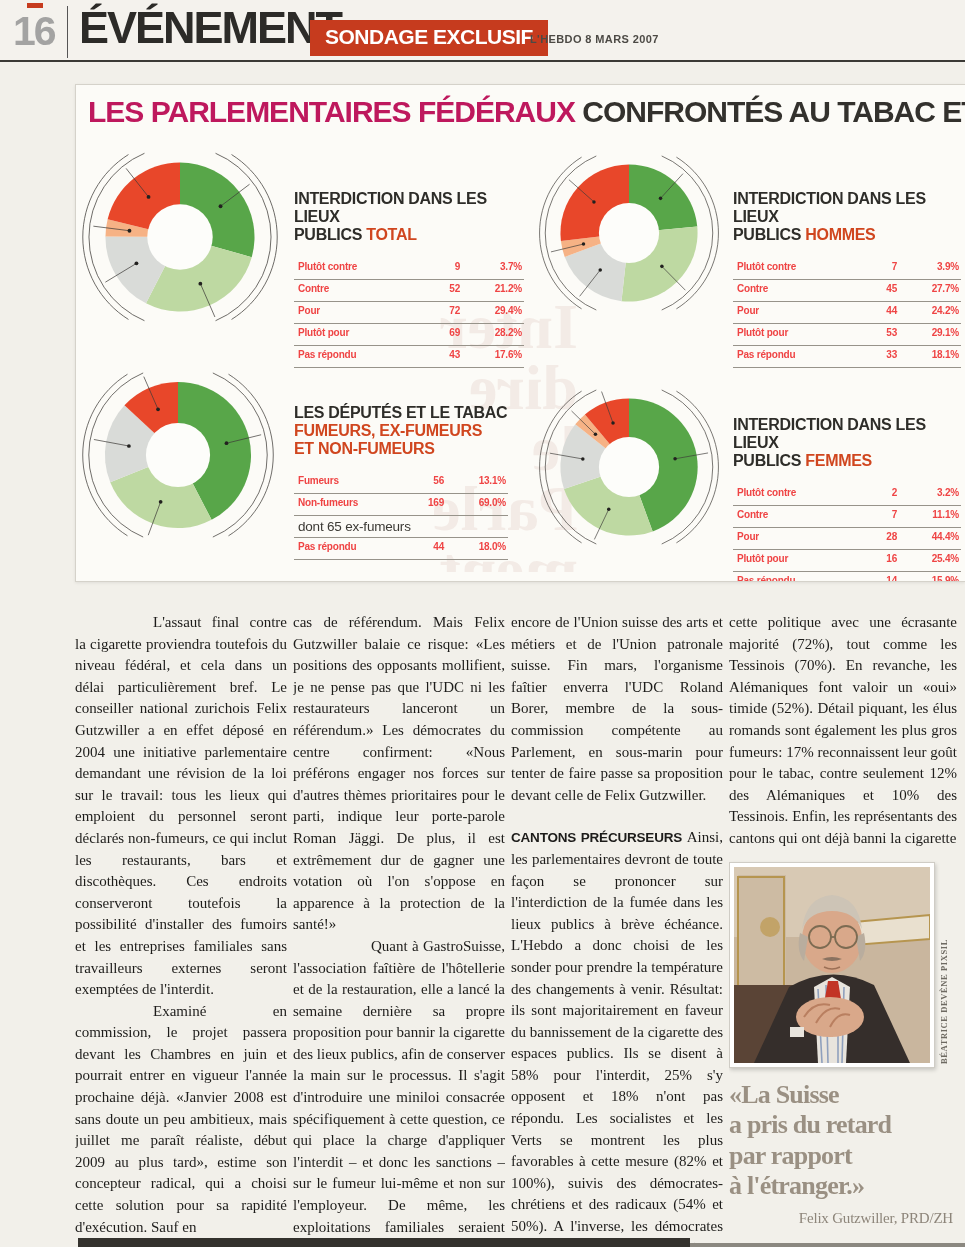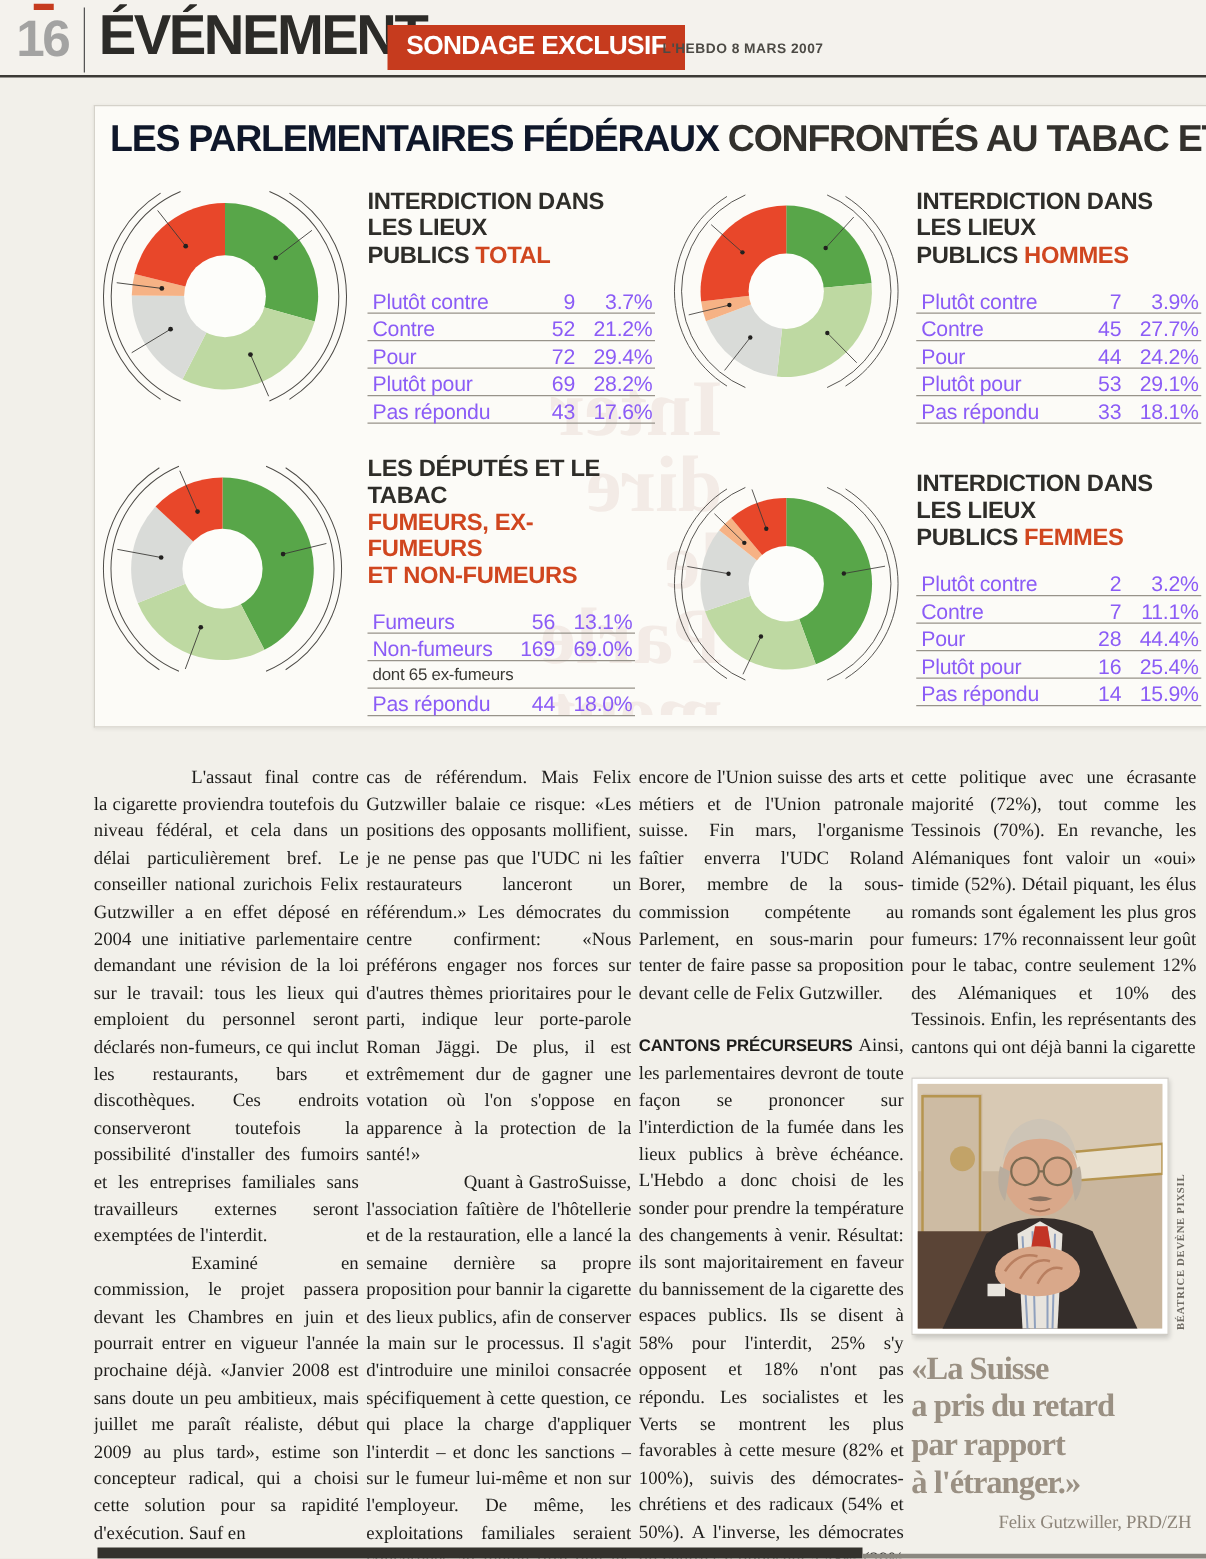--- a/index.html
+++ b/index.html
@@ -12,42 +12,42 @@
   .hdr-tick { position:absolute; left:27px; top:3px; width:16px; height:5px; background:#c63b1e; }
   .page-num { position:absolute; left:13px; top:8px; font-size:41px; font-weight:700; color:#a3a3a2; letter-spacing:-2px; }
   .hdr-vline { position:absolute; left:67px; top:6px; width:1px; height:52px; background:#555; }
   .section-title { position:absolute; left:79px; top:2px; font-size:45px; font-weight:800; color:#2c2b28; letter-spacing:-2px; font-stretch:condensed; }
   .badge { position:absolute; left:310px; top:20px; background:#c63b1e; color:#fff; font-size:21px; font-weight:700; letter-spacing:-0.5px; padding:5px 15px 7px; font-stretch:condensed; }
   .issue { position:absolute; left:530px; top:33px; font-size:11px; font-weight:700; color:#4c4a45; letter-spacing:0.4px; }
 
   
   .panel { position:absolute; left:75px; top:84px; width:890px; height:498px; background:#fcfbf7; border:1px solid #d5d2ca; border-right:none; box-shadow:0 1px 3px rgba(0,0,0,0.08); overflow:hidden; }
   .panel-headline { position:absolute; left:12px; top:10px; white-space:nowrap; font-size:30px; font-weight:800; letter-spacing:-1px; font-stretch:condensed; }
-  .panel-headline .hl-red { color:#0f172a;text-align:center; }
+  .panel-headline .hl-red { color:#be185d;text-align:center; }
   .panel-headline .hl-black { color:#33312d; }
 
   .chart-group { position:absolute; }
   .g1 { left:0;   top:48px;  width:455px; height:230px; }
   .g2 { left:453px; top:48px;  width:437px; height:230px; }
   .g3 { left:0;   top:266px; width:455px; height:215px; }
   .g4 { left:453px; top:278px; width:437px; height:215px; }
   .donut { position:absolute; }
   .g1 .donut { left:4px;  top:4px;  width:200px; height:200px; }
   .g2 .donut { left:8px;  top:8px;  width:184px; height:184px; }
   .g3 .donut { left:4px;  top:6px;  width:196px; height:196px; }
   .g4 .donut { left:8px;  top:12px; width:184px; height:184px; }
   .chart-info { position:absolute; }
   .g1 .chart-info { left:218px; top:18px; width:230px; }
   .g2 .chart-info { left:204px; top:18px; width:228px; }
   .g3 .chart-info { left:218px; top:14px; width:214px; }
   .g4 .chart-info { left:204px; top:14px; width:228px; }
-  .chart-title { font-size:19px; font-weight:800; color:#2e2d29; letter-spacing:-0.3px; line-height:1.12; font-stretch:condensed; }
+  .chart-title { font-size:16px; font-weight:800; color:#2e2d29; letter-spacing:-0.3px; line-height:1.12; font-stretch:condensed;margin-top:39px; }
   .chart-title .accent { color:#d0461f; }
   .chart-table { margin-top:14px; }
-  .trow { display:flex; align-items:baseline; border-bottom:1px solid #97938a; padding:3px 2px 2px 4px; height:22px; font-weight:400; font-size:17px; color:#8b5cf6; letter-spacing:-0.2px; }
+  .trow { display:flex; align-items:baseline; border-bottom:1px solid #97938a; padding:3px 2px 2px 4px; height:22px; font-weight:700; font-size:10px; color:#ef4444; letter-spacing:-0.2px; }
   .trow .tl { flex:1; }
   .trow .tv { width:44px; text-align:right; }
   .trow .tp { width:62px; text-align:right; }
   .trow.noterow { font-weight:400; font-size:13.5px; color:#3c3a35; }
 
   .ghost { position:absolute; left:352px; top:212px; width:150px; height:275px; overflow:hidden;
            font-family:"Liberation Serif", serif; font-weight:700; font-size:64px; line-height:0.95;
            color:rgba(135,48,32,0.08); transform:scaleX(-1); word-break:break-word; }
 
   

